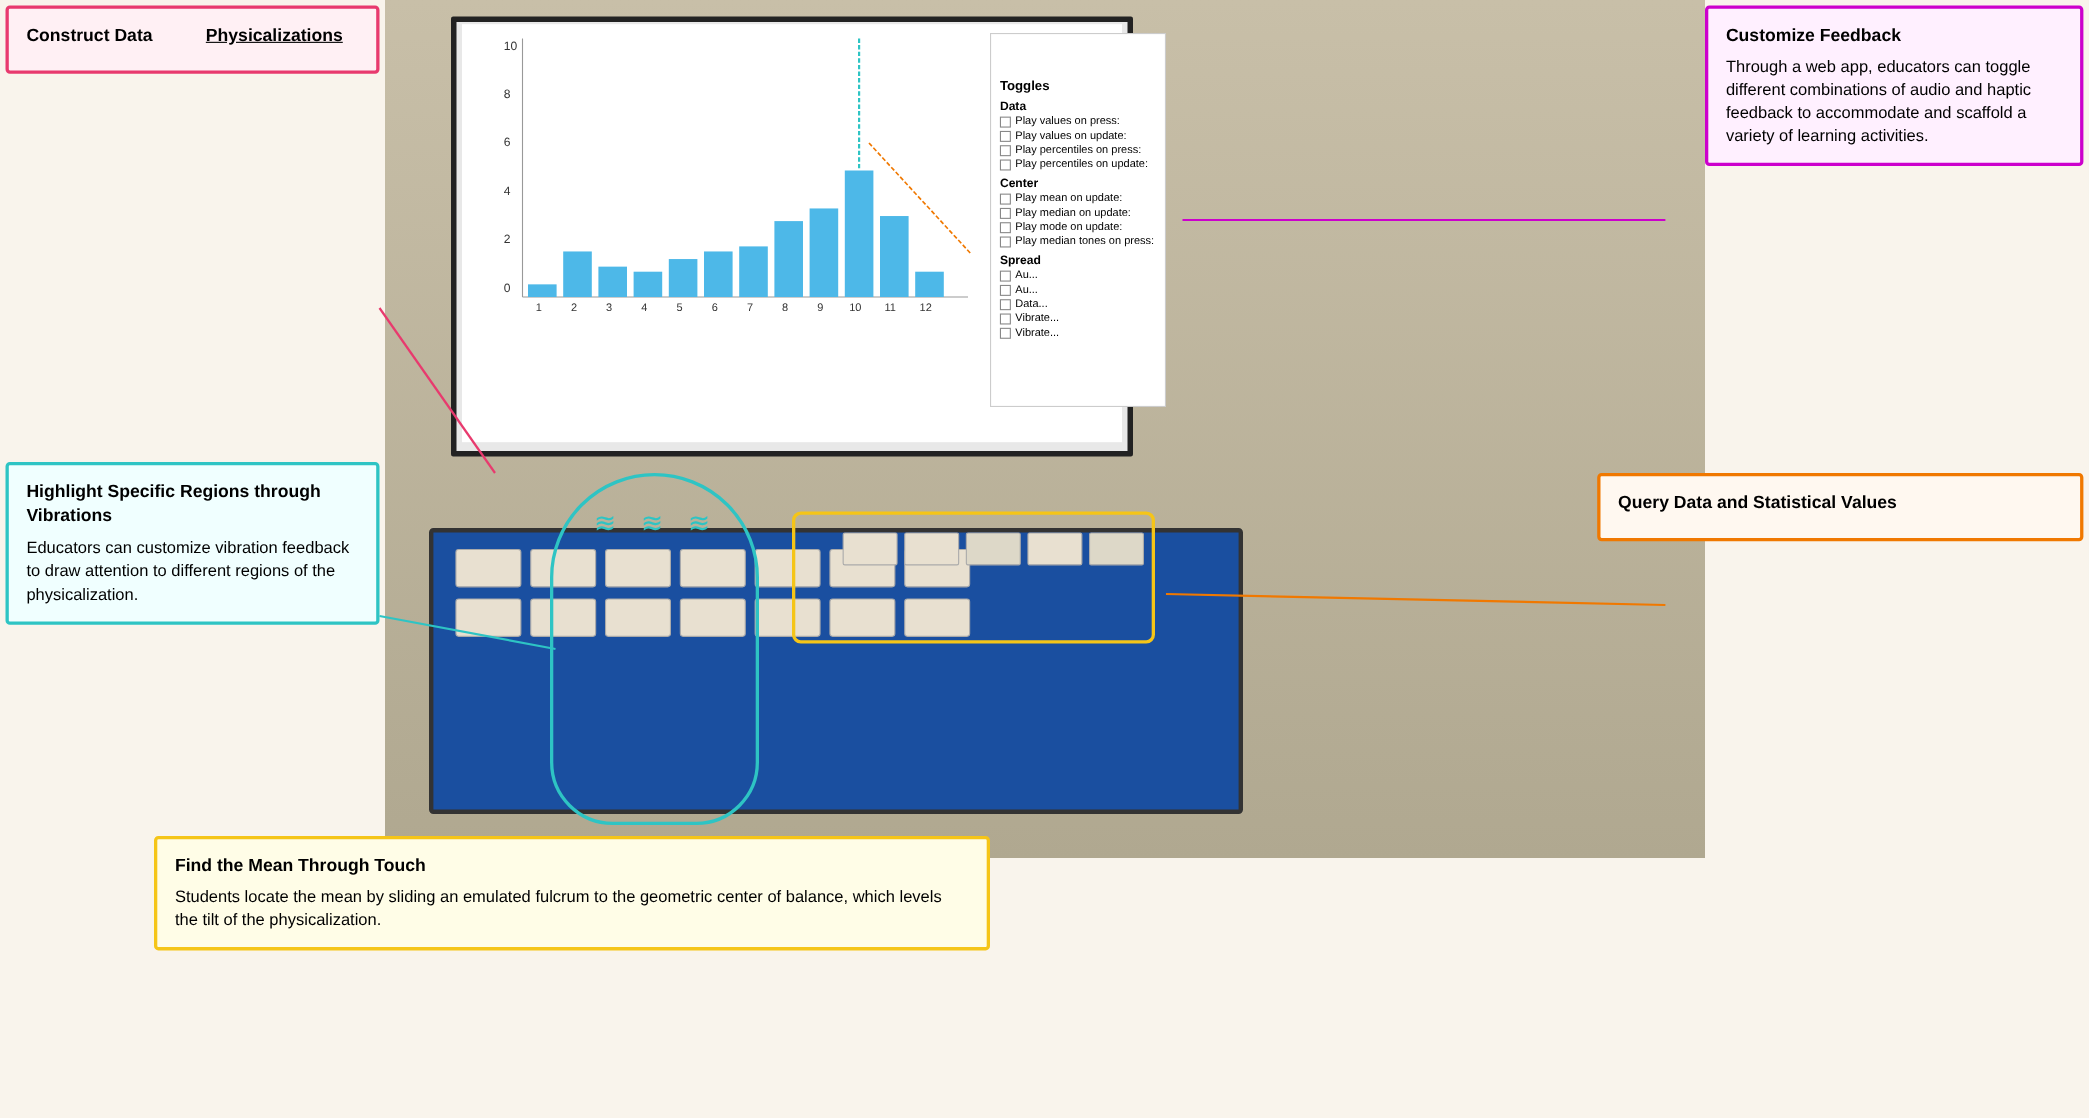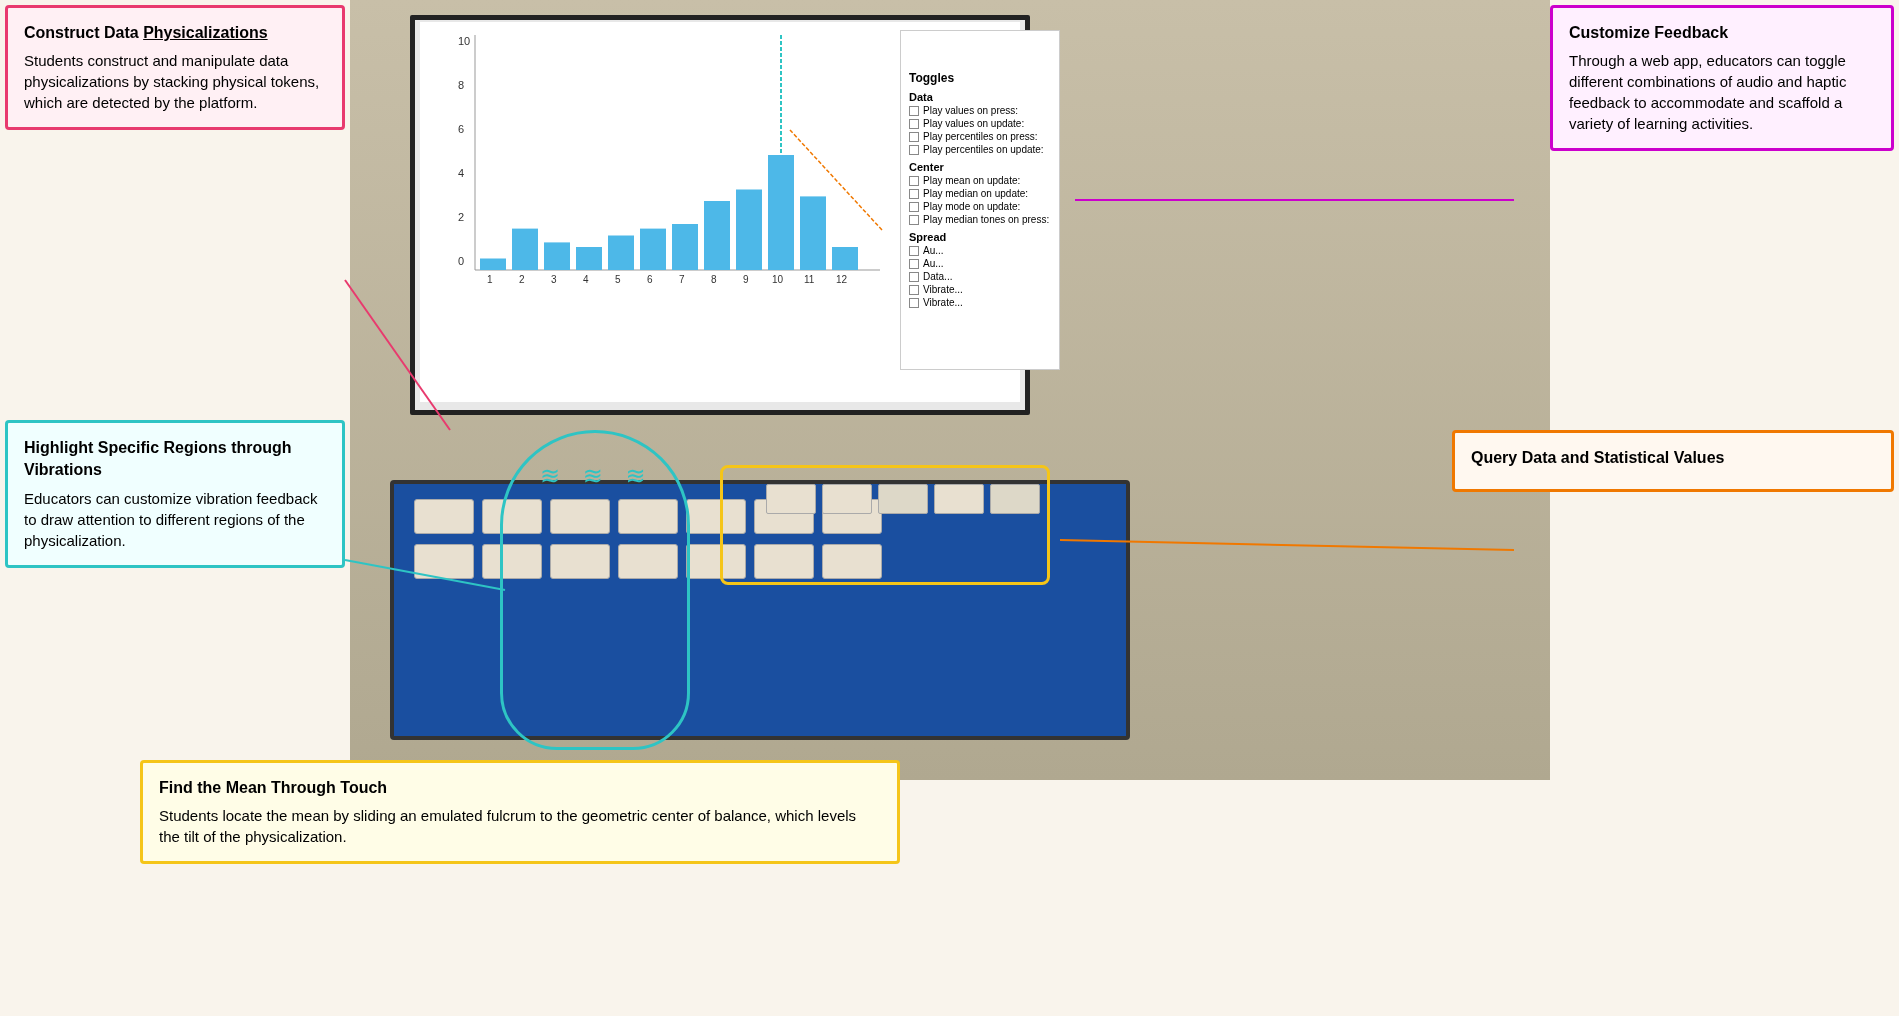--- a/index.html
+++ b/index.html
@@ -48,20 +48,21 @@
     }
 
     .annotation-box .title {
       font-weight: bold;
       font-size: 16px;
       margin-bottom: 6px;
     }
 
     .annotation-box .title u {
       text-decoration: underline;
+      margin-left: 44px;
     }
 
     
     .box-construct {
       left: 5px;
       top: 5px;
       width: 340px;
       border: 3px solid #e83a6e;
       background: #fff0f4;
     }
@@ -337,21 +338,20 @@
   </div>
 
   <div style="position:absolute; left:720px; top:465px; width:330px; height:120px; border:3px solid #f5c518; border-radius:8px; background:transparent;"></div>
 
   <div style="position:absolute; left:500px; top:430px; width:190px; height:320px; border:3px solid #2ec4c4; border-radius:100px 100px 60px 60px; background:transparent;"></div>
 
   <div class="annotation-box box-construct">
     <div class="title">
       Construct Data <u>Physicalizations</u>
     </div>
-    <div>Students construct and manipulate data physicalizations by stacking physical tokens, which are detected by the platform.</div>
   </div>
 
   <div class="annotation-box box-mean">
     <div class="title">Find the Mean Through Touch</div>
     <div>Students locate the mean by sliding an emulated fulcrum to the geometric center of balance, which levels the tilt of the physicalization.</div>
   </div>
 
   <div class="annotation-box box-highlight">
     <div class="title">
       Highlight Specific Regions through Vibrations

